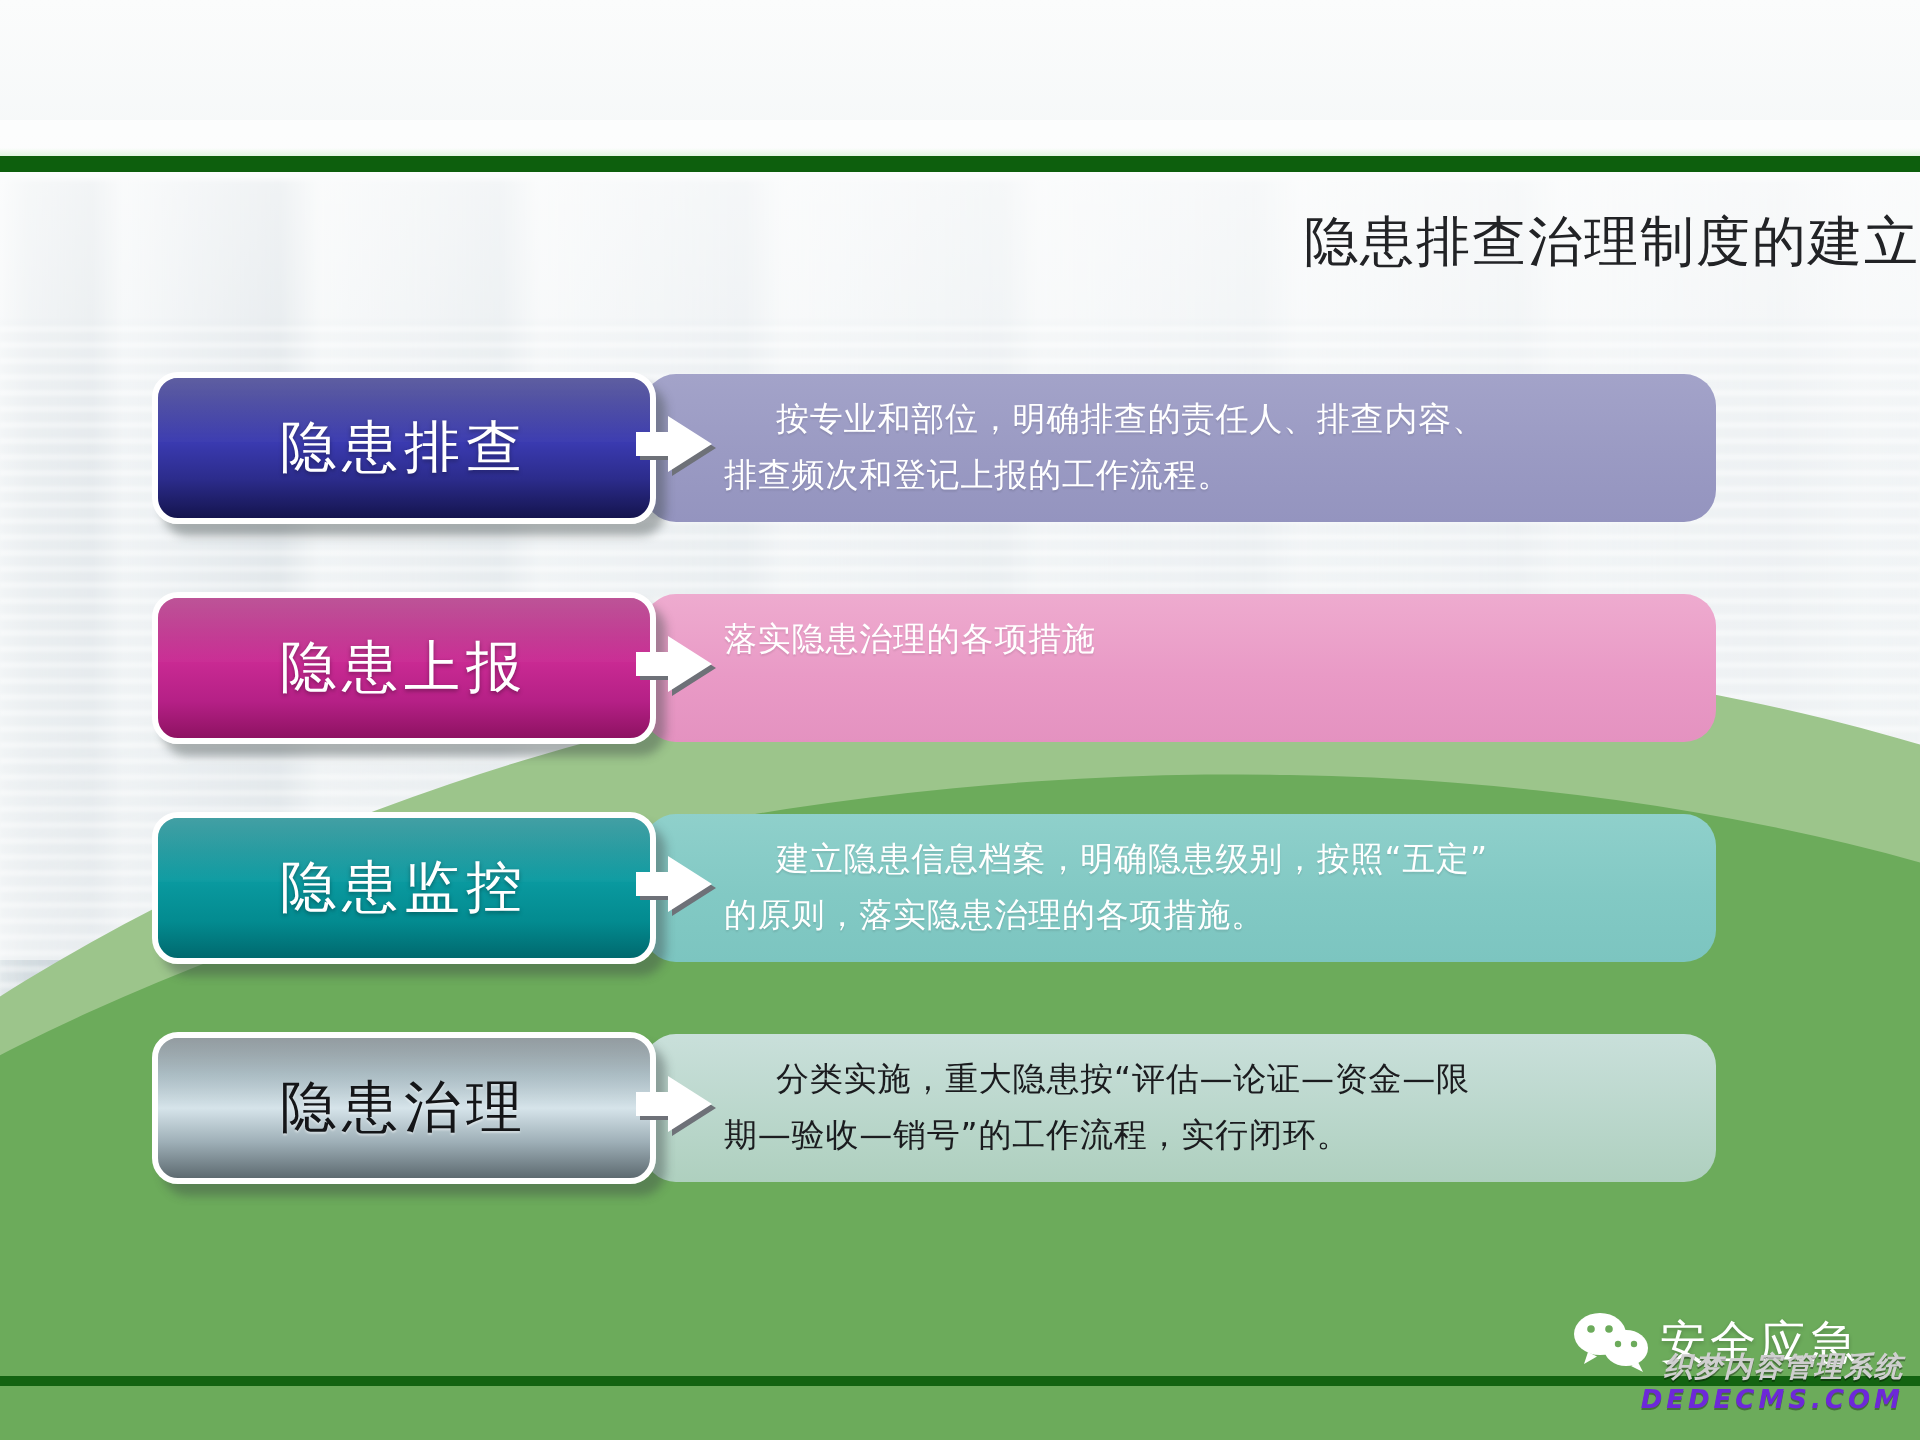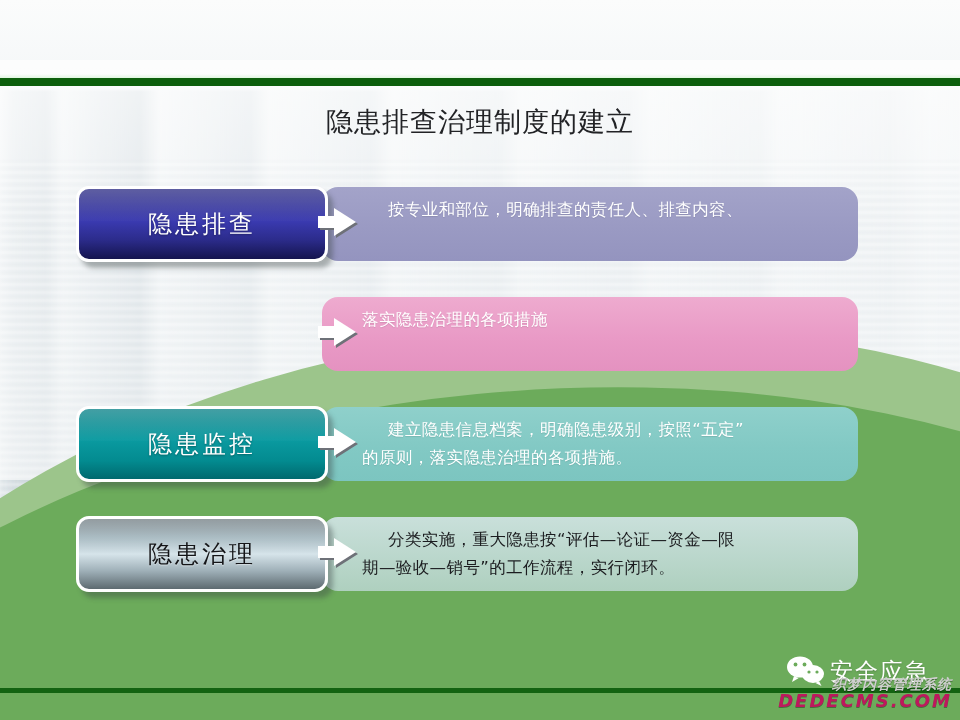--- a/index.html
+++ b/index.html
@@ -77,21 +77,21 @@
     background:#0d5f0d;
   }
   .top-rule-glow{
     position:absolute;left:0;top:74px;width:960px;height:4px;
     background:linear-gradient(180deg,rgba(235,250,235,0),rgba(222,245,222,.9));
   }
 
   
   .title{
     position:absolute;left:0;top:105px;width:960px;
-    text-align:center;
+    text-align:right;
     font-size:27px;line-height:34px;color:#222326;
     letter-spacing:1px;
     font-family:"DejaVu Sans","Liberation Sans",sans-serif;
   }
 
   
   .rows{position:absolute;left:0;top:0;width:960px;height:720px;}
   .row{position:absolute;left:0;width:960px;height:86px;}
   .row.r0{top:186px;}
   .row.r1{top:296px;}
@@ -125,21 +125,21 @@
     position:absolute;left:76px;top:0;width:252px;height:76px;
     border-radius:13px;
     border:3px solid #ffffff;
     box-sizing:border-box;
     box-shadow:5px 6px 5px rgba(60,70,70,.40);
     display:flex;align-items:center;justify-content:center;
     overflow:hidden;
   }
   .pill .ptxt{
     position:relative;z-index:2;
-    font-size:24px;letter-spacing:3px;color:#ffffff;
+    font-size:28px;letter-spacing:3px;color:#ffffff;
     text-shadow:0 1px 2px rgba(0,0,0,.35);
   }
   .pill .gloss{
     position:absolute;left:0;top:0;width:100%;height:46%;
     background:linear-gradient(180deg,rgba(255,255,255,.26),rgba(255,255,255,.02));
     z-index:1;
   }
   .row.r0 .pill{background:linear-gradient(180deg,#262680 0%,#3a3ab0 46%,#2c2c8c 72%,#14144e 100%);}
   .row.r1 .pill{background:linear-gradient(180deg,#a61873 0%,#c92a93 45%,#b52086 74%,#8e1262 100%);}
   .row.r2 .pill{background:linear-gradient(180deg,#017e84 0%,#0a9aa0 44%,#038b90 74%,#00696e 100%);}
@@ -162,22 +162,22 @@
     font-size:23px;color:#ffffff;letter-spacing:2px;
     text-shadow:0 1px 2px rgba(0,0,0,.22);
   }
   .wm{
     position:absolute;right:8px;top:676px;width:200px;text-align:right;
     color:#c9c9c9;
     font-style:italic;
   }
   .wm .wm1{font-size:14px;letter-spacing:1px;line-height:17px;
     color:#cfcfcf;text-shadow:0 1px 0 rgba(0,0,0,.35);font-weight:bold;}
-  .wm .wm2{font-size:18px;letter-spacing:2px;line-height:16px;
-    color:#be185d;text-shadow:0 1px 0 rgba(0,0,0,.35);font-weight:bold;}
+  .wm .wm2{font-size:13px;letter-spacing:2px;line-height:16px;
+    color:#6d28d9;text-shadow:0 1px 0 rgba(0,0,0,.35);font-weight:bold;}
 </style>
 </head>
 <body>
 
 <div class="slide">
 
   <div class="bg-photo"></div>
   <div class="bg-haze"></div>
 
   <div class="green-light"></div>
@@ -188,36 +188,41 @@
   <div class="top-rule-glow"></div>
   <div class="top-rule"></div>
 
   <div class="title">隐患排查治理制度的建立</div>
 
   <div class="rows">
 
     <div class="row r0">
       <div class="panel">
         <span class="ln indent">按专业和部位，明确排查的责任人、排查内容、</span>
+        <span class="ln">排查频次和登记上报的工作流程。</span>
       </div>
       <div class="pill">
         <div class="gloss"></div>
         <span class="ptxt">隐患排查</span>
       </div>
       <div class="arrow">
         <svg width="46" height="34" viewBox="0 0 46 34">
           <path d="M2 11 H18 V3 L40 17 L18 31 V23 H2 Z" fill="#6e7178"></path>
           <path d="M0 9 H16 V1 L38 15 L16 29 V21 H0 Z" fill="#ffffff"></path>
         </svg>
       </div>
     </div>
 
     <div class="row r1">
       <div class="panel">
         <span class="ln">落实隐患治理的各项措施</span>
+      </div>
+      <div class="pill">
+        <div class="gloss"></div>
+        <span class="ptxt">隐患上报</span>
       </div>
       <div class="arrow">
         <svg width="46" height="34" viewBox="0 0 46 34">
           <path d="M2 11 H18 V3 L40 17 L18 31 V23 H2 Z" fill="#6e7178"></path>
           <path d="M0 9 H16 V1 L38 15 L16 29 V21 H0 Z" fill="#ffffff"></path>
         </svg>
       </div>
     </div>
 
     <div class="row r3">

